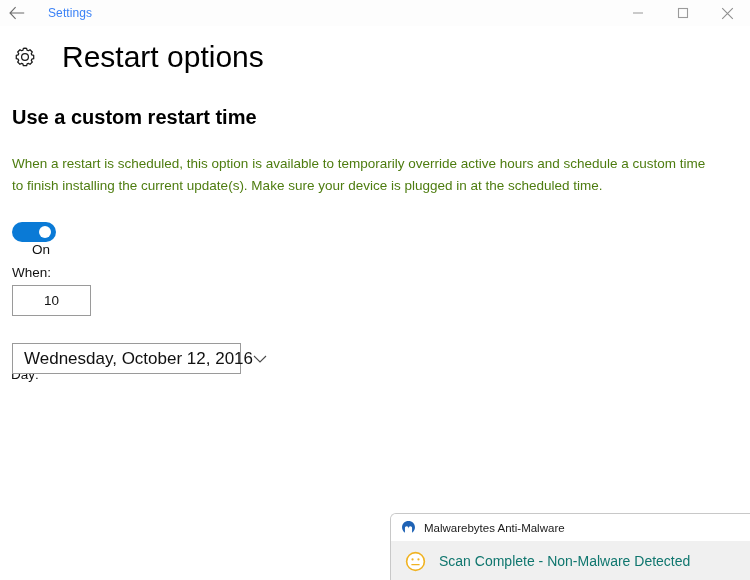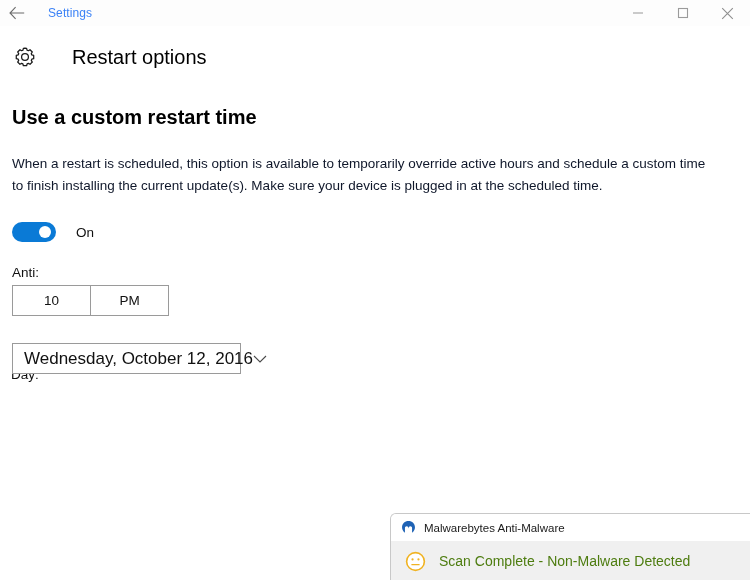--- a/index.html
+++ b/index.html
@@ -66,24 +66,24 @@
     align-items: center;
   }
   .gear-wrap {
     width: 26px;
     height: 30px;
     display: flex;
     align-items: center;
     justify-content: center;
   }
   .page-title {
-    font-size: 20px;
+    font-size: 30px;
     font-weight: 400;
     color: #000;
-    margin-left: 34px;
+    margin-left: 24px;
     line-height: 30px;
     white-space: nowrap;
   }
 
   
   .section-title {
     position: absolute;
     top: 106px;
     left: 12px;
     font-size: 20px;
@@ -91,30 +91,31 @@
     color: #000;
     white-space: nowrap;
   }
   .body-text {
     position: absolute;
     top: 153px;
     left: 12px;
     width: 706px;
     font-size: 13.5px;
     line-height: 22px;
-    color: #0f172a;
+    color: #4d7c0f;
   }
 
   
   .toggle-row {
     position: absolute;
     top: 222px;
     left: 12px;
     display: flex;
-    align-items: center;
+    align-items: flex-start;
+    flex-direction: column;
   }
   .toggle {
     width: 44px;
     height: 20px;
     border-radius: 10px;
     background: #0a7ad6;
     position: relative;
     cursor: pointer;
   }
   .toggle .knob {
@@ -139,20 +140,21 @@
     color: #111;
   }
   .label-time { top: 265px; left: 12px; }
   .label-day  { top: 323px; left: 11px; margin-top: 44px; }
 
   .time-row {
     position: absolute;
     top: 285px;
     left: 12px;
     display: flex;
+    gap: 15px;
   }
   .time-cell {
     width: 77px;
     height: 29px;
     border: 1px solid #9a9a9a;
     background: #ffffff;
     display: flex;
     align-items: center;
     justify-content: center;
     font-size: 13.5px;
@@ -234,21 +236,21 @@
   .face-icon {
     width: 22px;
     height: 22px;
     display: flex;
     align-items: center;
     justify-content: center;
     flex: none;
   }
   .notif-msg {
     font-size: 14px;
-    color: #4d7c0f;
+    color: #0f766e;
     margin-left: 13px;
     white-space: nowrap;
   }
 </style>
 </head>
 <body>
 
 <div class="titlebar">
   <div class="back-btn">
     <span>
@@ -299,24 +301,23 @@
 <div class="section-title">Use a custom restart time</div>
 <div class="body-text">When a restart is scheduled, this option is available to temporarily override active hours and schedule a custom time to finish installing the current update(s). Make sure your device is plugged in at the scheduled time.</div>
 
 <div class="toggle-row">
   <div class="toggle">
     <div class="knob"></div>
   </div>
   <div class="toggle-label">On</div>
 </div>
 
-<div class="field-label label-time">Anti:</div>
+<div class="field-label label-time">When:</div>
 <div class="time-row">
   <div class="time-cell">10</div>
-  <div class="time-cell">PM</div>
 </div>
 
 <div class="field-label label-day">Day:</div>
 <div class="day-select">
   <div class="day-value">Wednesday, October 12, 2016</div>
   <div class="chev">
     <svg width="14" height="10" viewBox="0 0 14 10">
       <path d="M1 2 L7 8 L13 2" fill="none" stroke="#4a4a4a" stroke-width="1.1"></path>
     </svg>
   </div>

